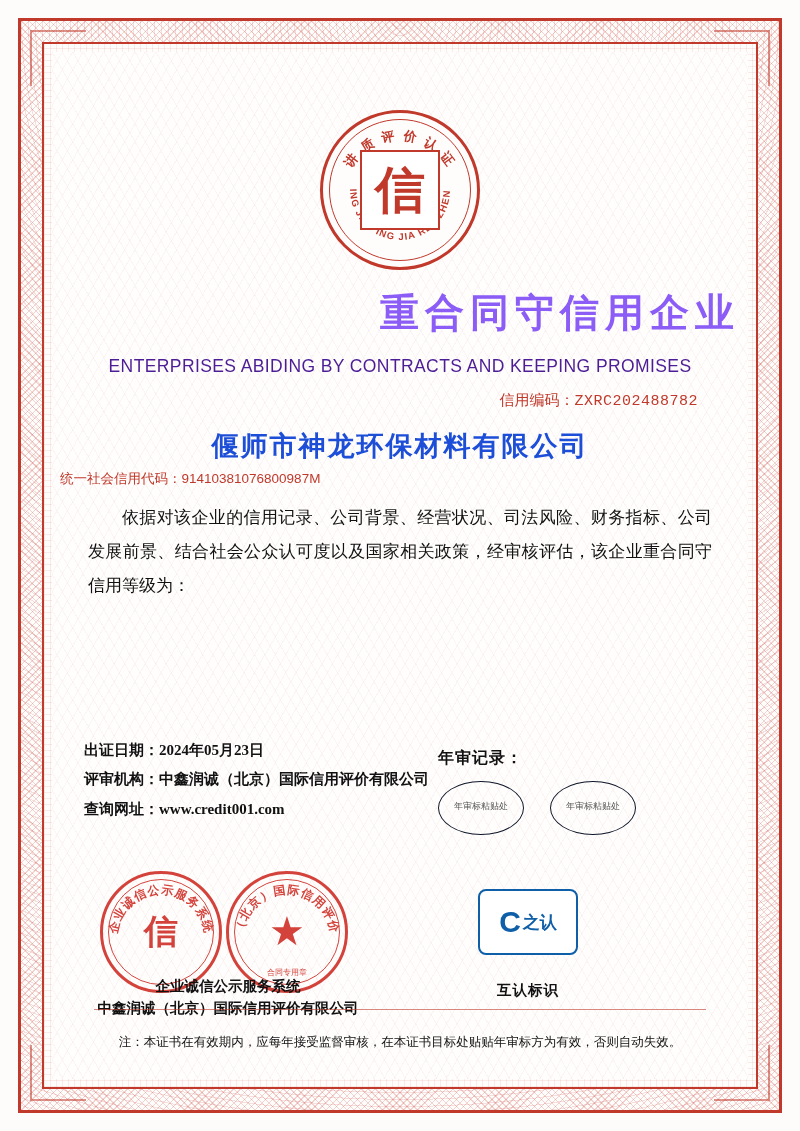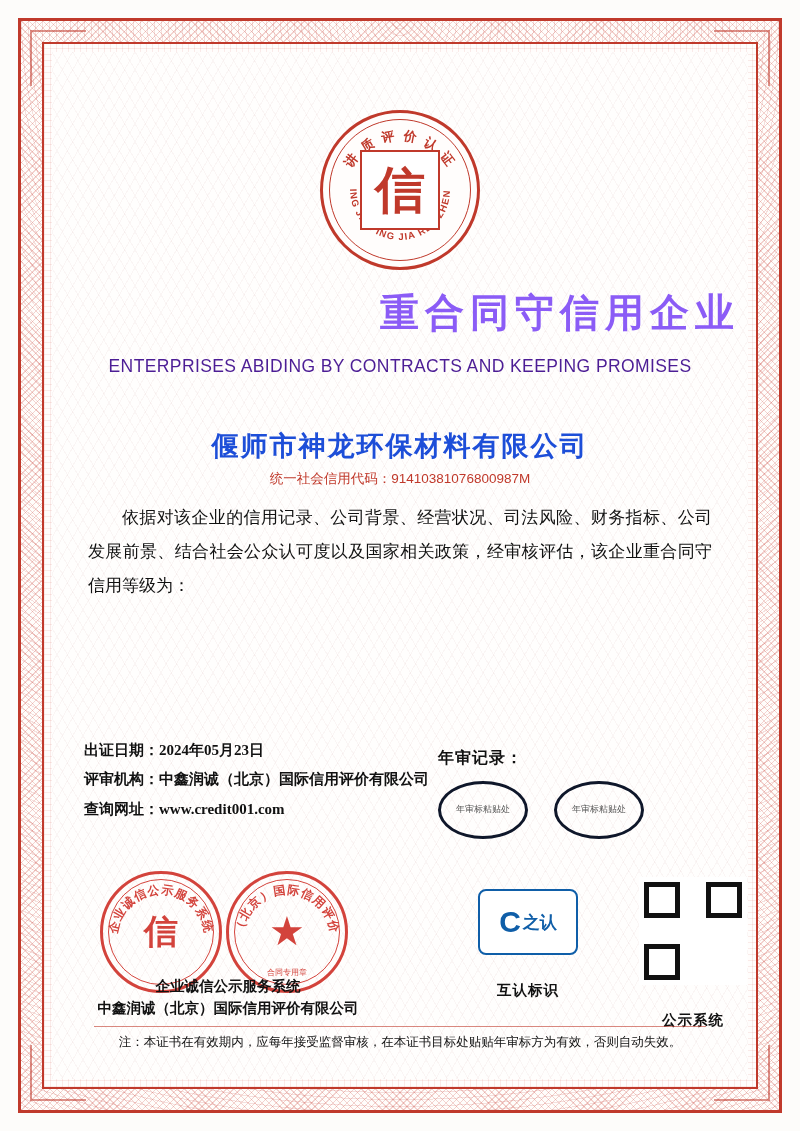--- a/index.html
+++ b/index.html
@@ -191,21 +191,21 @@
     font-weight: bold;
     letter-spacing: 2px;
     color: #1d4ed8;
     white-space: nowrap;
   }
   .uscc {
     position: absolute;
     top: 412px;
     left: 0;
     right: 0;
-    text-align: center;
+    text-align: left;
     font-family: "Liberation Sans", sans-serif;
     font-size: 13.5px;
     color: #c0392b;
     white-space: nowrap;
   }
 
   .body-text {
     position: absolute;
     top: 443px;
     left: 28px;
@@ -263,26 +263,26 @@
     letter-spacing: 1px;
   }
   .annual-circles {
     margin-top: 12px;
     display: flex;
     gap: 26px;
   }
   .annual-circle {
     width: 84px;
     height: 52px;
-    border: 3px solid #0f172a;
+    border: 1px solid #0f172a;
     border-radius: 50%;
     display: flex;
     align-items: center;
     justify-content: center;
-    font-family: Liberation Sans, sans-serif;
+    font-family: Liberation Mono, monospace;
     font-size: 9px;
     color: #555;
     text-align: center;
     line-height: 1.1;
   }
 
   
   .seals {
     position: absolute;
     bottom: 52px;
@@ -429,21 +429,21 @@
   .footer-note {
     position: absolute;
     left: 34px;
     right: 34px;
     bottom: 22px;
     text-align: center;
     font-family: "Liberation Serif", serif;
     font-size: 12.5px;
     color: #111;
     border-top: 1px solid rgba(192,57,43,0.6);
-    padding-top: 7px;
+    padding-top: 24px;
     white-space: nowrap;
   }
 </style>
 </head>
 <body>
 
 <div id="certificate">
 
   <div class="guilloche-outer"></div>
   <div class="guilloche-inner"></div>
@@ -472,20 +472,23 @@
         </svg>
       </div>
       <div class="emblem-core">
         <span>信</span>
       </div>
     </div>
 
     <div class="title-cn">重合同守信用企业</div>
     <div class="title-en">ENTERPRISES ABIDING BY CONTRACTS AND KEEPING PROMISES</div>
 
+    <div class="credit-no">
+      <span>信用编码：</span><span class="val">ZXRC202488782</span>
+    </div>
 
     <div class="company-name">偃师市神龙环保材料有限公司</div>
     <div class="uscc">
       <span>统一社会信用代码：</span><span>91410381076800987M</span>
     </div>
 
     <div class="body-text">依据对该企业的信用记录、公司背景、经营状况、司法风险、财务指标、公司发展前景、结合社会公众认可度以及国家相关政策，经审核评估，该企业重合同守信用等级为：</div>
 
 
     <div class="details">
@@ -543,24 +546,18 @@
       </div>
 
       <div class="mutual">
         <div class="mutual-logo">
           <span class="c-mark">C</span>
           <span class="cn-mark">之认</span>
         </div>
         <div class="badge-caption">互认标识</div>
       </div>
 
-      <div class="qr-block">
-        <div class="qr">
-            <i></i>
-          </div>
-        <div class="badge-caption">公示系统</div>
-      </div>
     </div>
 
     <div class="footer-note">注：本证书在有效期内，应每年接受监督审核，在本证书目标处贴贴年审标方为有效，否则自动失效。</div>
 
   </div>
 </div>
 
 </body></html>

